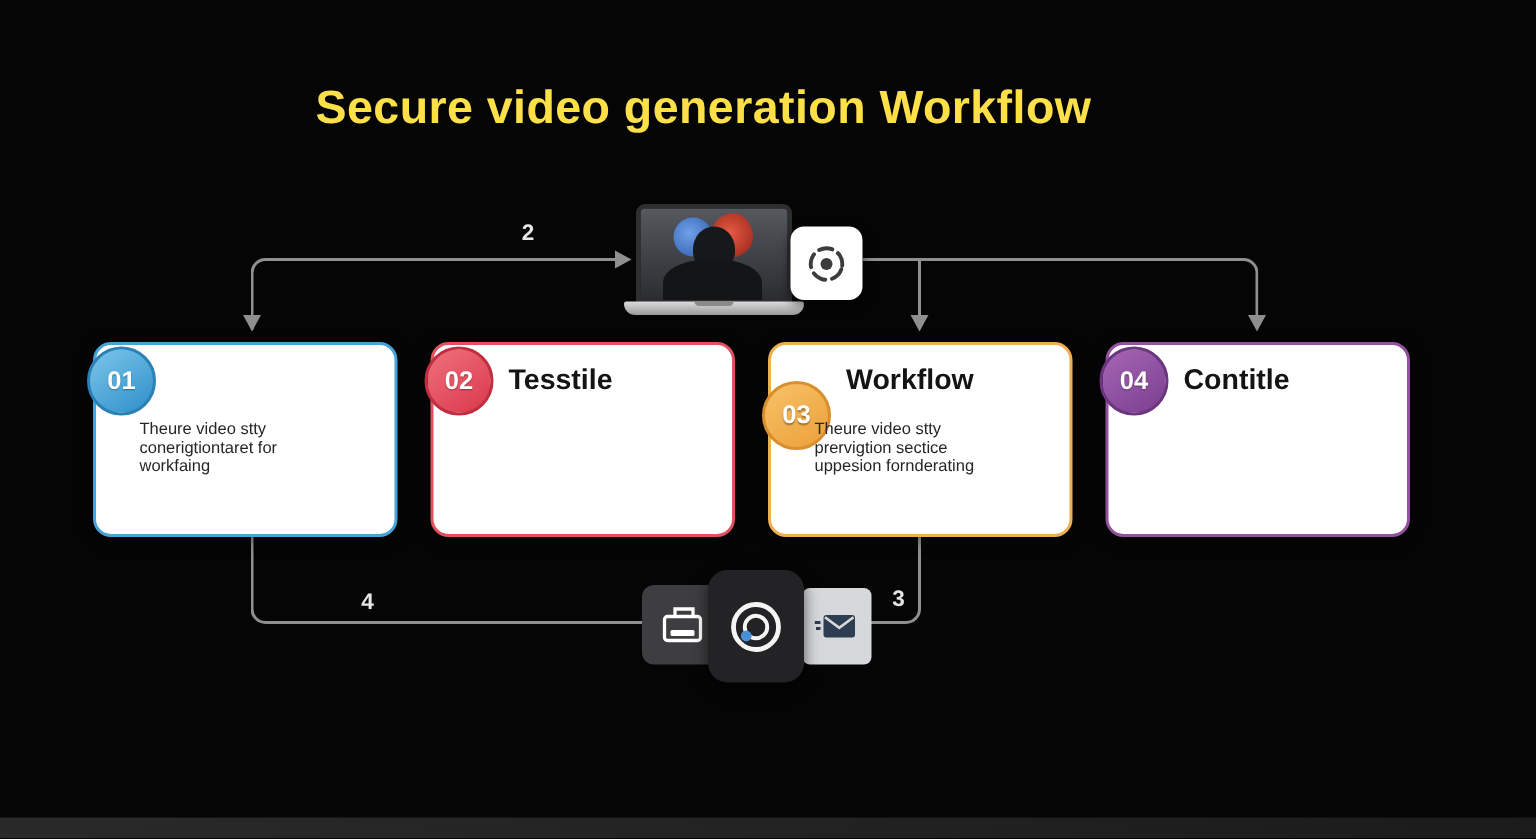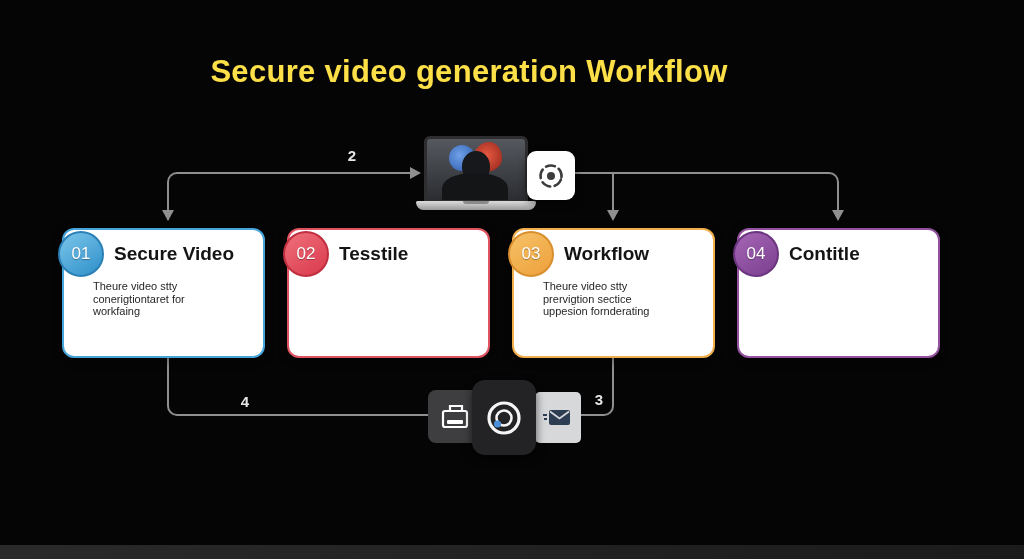--- a/index.html
+++ b/index.html
@@ -96,26 +96,26 @@
     background:#ffffff; border-radius:12px; border:2px solid #888;
     box-shadow:0 2px 10px rgba(0,0,0,.4);
   }
   .card1 { left:62px;  border-color:#45a4da; }
   .card2 { left:287px; border-color:#e05260; }
   .card3 { left:512px; border-color:#f1ae4c; }
   .card4 { left:737px; border-color:#94519f; }
   .badge {
     position:absolute; left:-6px; top:1px; width:46px; height:46px;
     border-radius:50%; display:flex; align-items:center; justify-content:center;
-    color:#fff; font-size:17px; font-weight:400;
+    color:#fff; font-size:17px; font-weight:700;
     text-shadow:0 1px 1px rgba(0,0,0,.35); border:2px solid #555;text-align:right;
   }
   .badge1 { background:linear-gradient(145deg,#7cc6ea,#2e8fc9); border-color:#2b80b5; }
   .badge2 { background:linear-gradient(145deg,#f0707c,#d9394b); border-color:#c02f40; }
-  .badge3 { background:linear-gradient(145deg,#f6c268,#eda03a); border-color:#d98f2e; }
+  .badge3 { background:linear-gradient(145deg,#f6c268,#eda03a); border-color:#d98f2e;margin-top:23px; }
   .badge4 { background:linear-gradient(145deg,#a566b5,#7b3f8f); border-color:#6b3580; }
   .card-title {
     position:absolute; left:50px; top:13px;
     font-size:19px; font-weight:700; color:#141414;
   }
   .card-body {
     position:absolute; left:29px; top:50px; right:6px;
     font-size:11px; line-height:1.14; color:#262626;
     white-space:pre-line;
   }
@@ -178,21 +178,20 @@
 
   <div class="focus-tile">
     <svg width="30" height="30" viewBox="0 0 30 30">
       <circle cx="15" cy="15" r="10.5" fill="none" stroke="#3c3c3e" stroke-width="2.6" stroke-dasharray="9 4.5" stroke-linecap="round" transform="rotate(20 15 15)"></circle>
       <circle cx="15" cy="15" r="4" fill="#3c3c3e"></circle>
     </svg>
   </div>
 
   <div class="card card1">
     <div class="badge badge1">01</div>
-    <div class="card-title">Secure Video</div>
     <div class="card-body">Theure video stty
 conerigtiontaret for
 workfaing</div>
   </div>
 
   <div class="card card2">
     <div class="badge badge2">02</div>
     <div class="card-title">Tesstile</div>
   </div>
 

